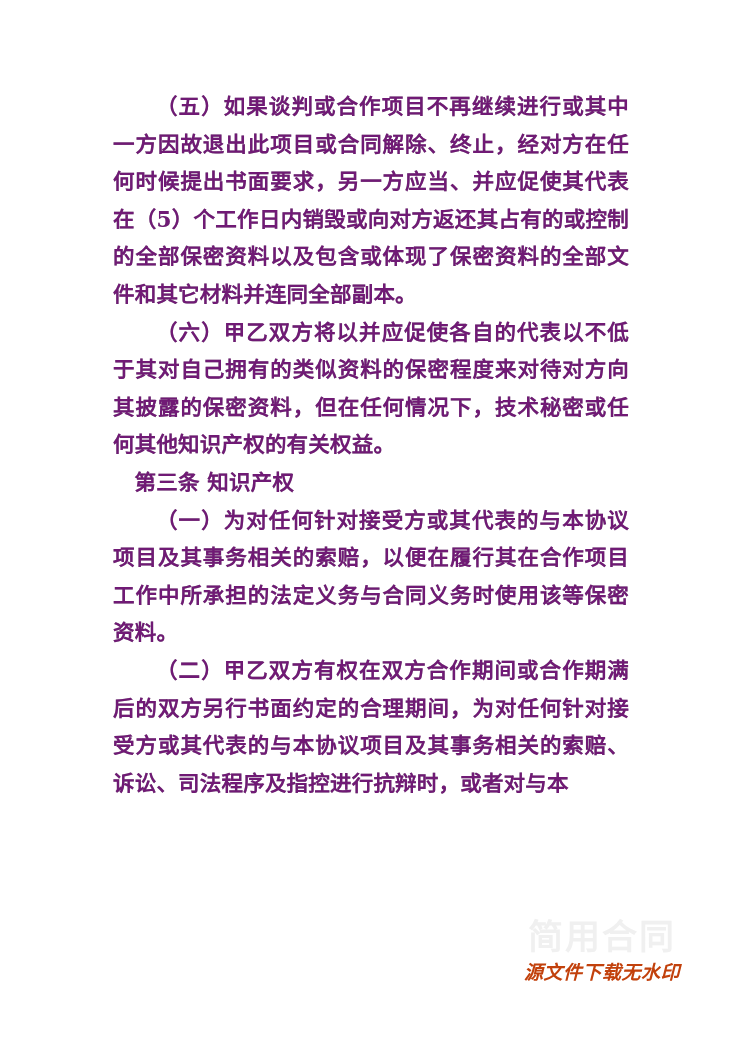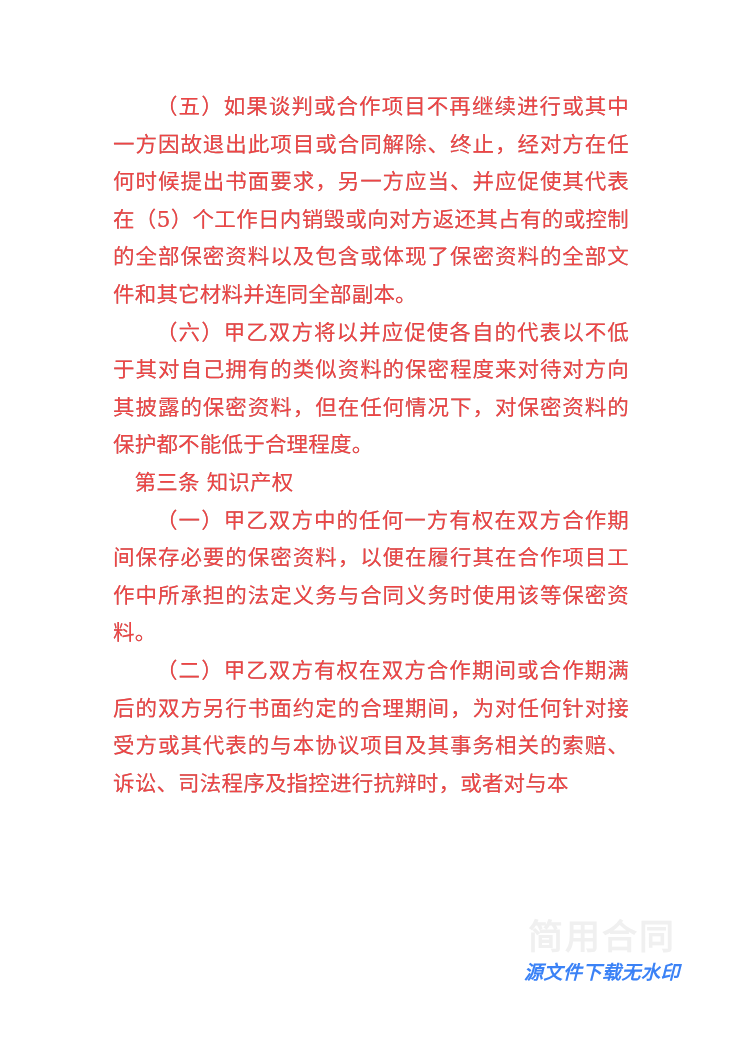--- a/index.html
+++ b/index.html
@@ -22,28 +22,28 @@
   .doc-body {
     position: absolute;
     left: 113px;
     top: 88px;
     width: 516px;
   }
 
   .para {
     margin: 0;
     padding: 0;
-    color: #ef4444;
+    color: #701a75;
     font-size: 21.5px;
     line-height: 37.6px;
     letter-spacing: 0.2px;
     text-align: justify;
     text-justify: inter-character;
     text-align-last: left;
-    font-weight: 400;
+    font-weight: 700;
     -webkit-font-smoothing: antialiased;
   }
 
   .para.indent {
     text-indent: 2em;
   }
 
   .para.heading {
     text-indent: 1em;
     text-align: right;
@@ -77,40 +77,40 @@
   }
 
   .wm-sub {
     display: block;
     margin-top: 5px;
     font-family: "DejaVu Sans", "Liberation Sans", sans-serif;
     font-size: 19px;
     font-weight: 700;
     font-style: italic;
     letter-spacing: 0.5px;
-    color: #3b82f6;
+    color: #c2410c;
     line-height: 1.15;
     white-space: nowrap;
   }
 </style>
 </head>
 <body>
 
 <div class="page">
 
   <div class="doc-body">
     <p class="para indent">（五）如果谈判或合作项目不再继续进行或其中一方因故退出此项目或合同解除、终止，经对方在任何时候提出书面要求，另一方应当、并应促使其代表在（5）个工作日内销毁或向对方返还其占有的或控制的全部保密资料以及包含或体现了保密资料的全部文件和其它材料并连同全部副本。</p>
 
-    <p class="para indent">（六）甲乙双方将以并应促使各自的代表以不低于其对自己拥有的类似资料的保密程度来对待对方向其披露的保密资料，但在任何情况下，对保密资料的保护都不能低于合理程度。</p>
+    <p class="para indent">（六）甲乙双方将以并应促使各自的代表以不低于其对自己拥有的类似资料的保密程度来对待对方向其披露的保密资料，但在任何情况下，技术秘密或任何其他知识产权的有关权益。</p>
 
     <p class="para heading">第三条  知识产权</p>
 
 
 
-    <p class="para indent">（一）甲乙双方中的任何一方有权在双方合作期间保存必要的保密资料，以便在履行其在合作项目工作中所承担的法定义务与合同义务时使用该等保密资料。</p>
+    <p class="para indent">（一）为对任何针对接受方或其代表的与本协议项目及其事务相关的索赔，以便在履行其在合作项目工作中所承担的法定义务与合同义务时使用该等保密资料。</p>
 
     <p class="para indent">（二）甲乙双方有权在双方合作期间或合作期满后的双方另行书面约定的合理期间，为对任何针对接受方或其代表的与本协议项目及其事务相关的索赔、诉讼、司法程序及指控进行抗辩时，或者对与本</p>
   </div>
 
   <div class="watermark">
     <span class="wm-main">简用合同</span>
     <span class="wm-sub">源文件下载无水印</span>
   </div>
 
 </div>

